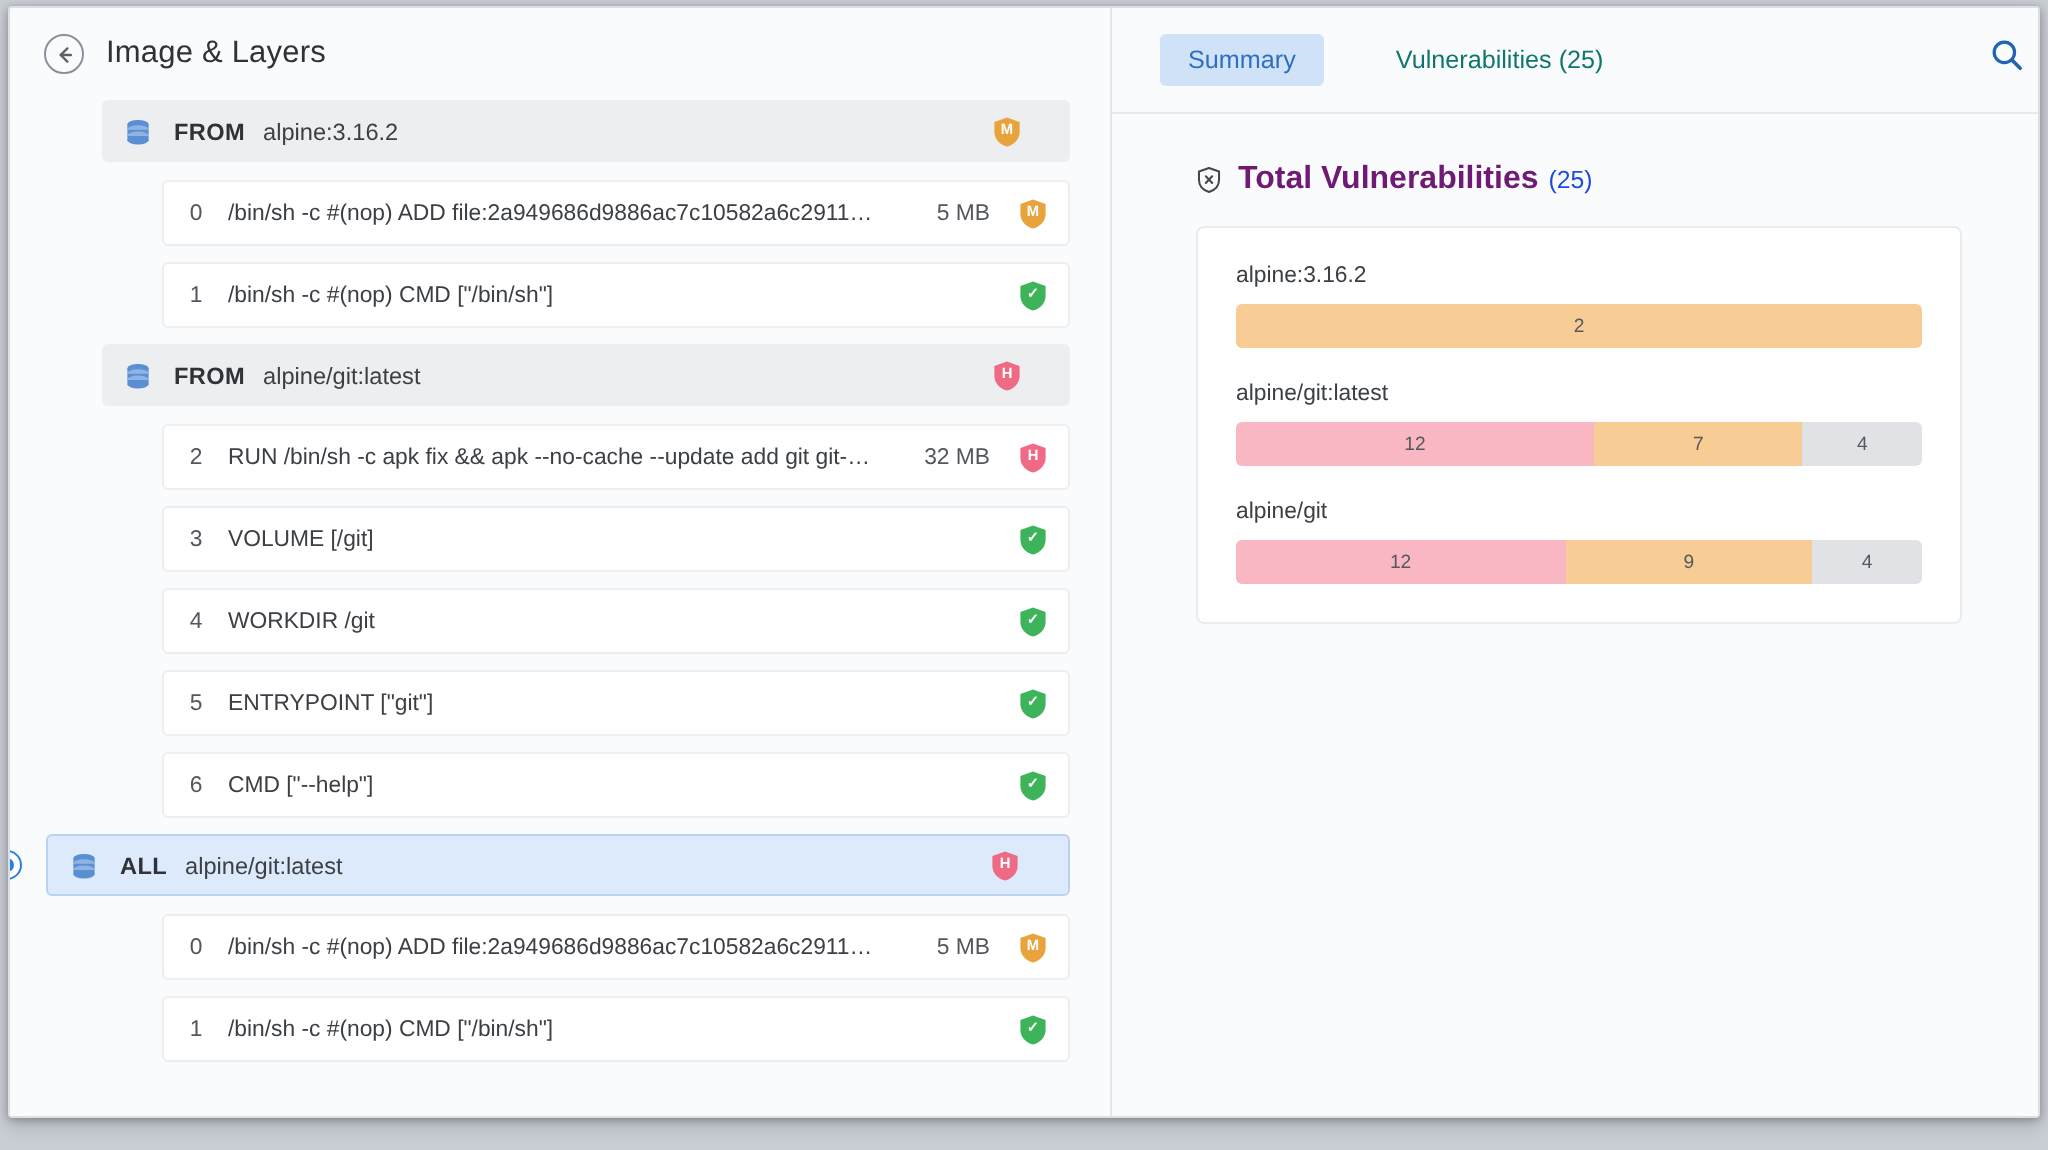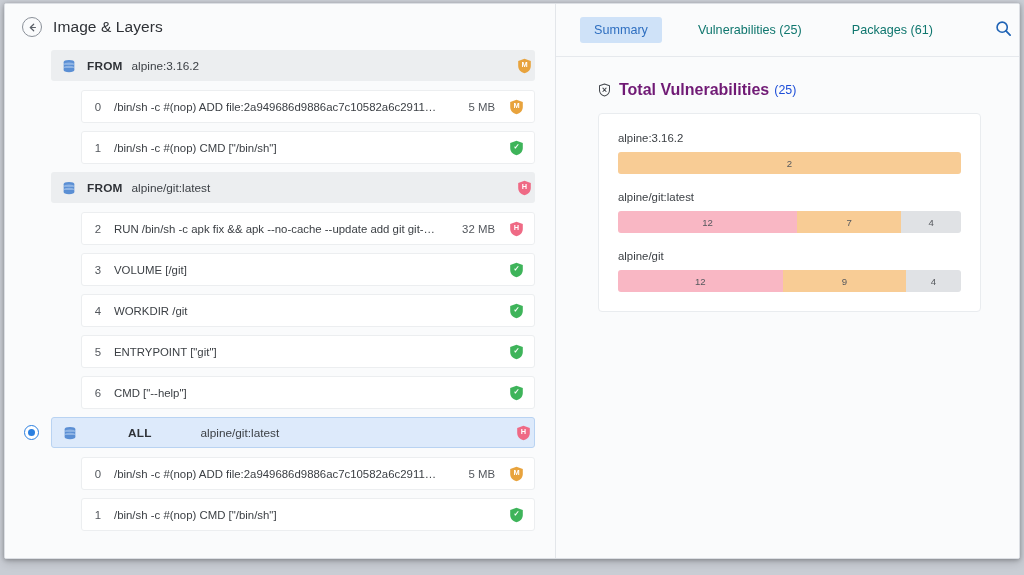--- a/index.html
+++ b/index.html
@@ -57,31 +57,29 @@
     padding: 0 20px 0 18px;
   }
 
   
   .image-row {
     display: flex;
     align-items: center;
     height: 31px;
     margin-bottom: 9px;
     border-radius: 3px;
-    padding: 0 3px 0 11px;
+    padding: 0 24px 0 11px;
     cursor: pointer;
     position: relative;
   }
   .image-row.plain { background: #eceef0; margin-left: 28px; }
   .image-row.selected {
     background: #ddeafb;
-    margin-left: 28px;
     border: 1px solid #b9d3f2;
     height: 31px;
-    gap: 40px;
   }
   .radio-outer {
     position: absolute;
     left: -28px;
     width: 15px; height: 15px;
     border: 1.6px solid #2a7fe0;
     border-radius: 50%;
     display: flex; align-items: center; justify-content: center;
     background: #fff;
     cursor: pointer;
@@ -443,21 +441,20 @@
           </div>
         </div>
       </div>
   </div>
 
   <div class="right-panel">
 
     <div class="tabs-bar">
       <div class="tab active">Summary</div>
       <div class="tab">Vulnerabilities (25)</div>
-      <div class="tab">Packages (61)</div>
       <div class="tabs-spacer"></div>
       <div class="search-icon-btn">
         <span>
           <svg width="17" height="17" viewBox="0 0 18 18">
             <circle cx="7.6" cy="7.6" r="5.4" fill="none" stroke="currentColor" stroke-width="1.7"></circle>
             <path d="M11.6 11.6 L16 16" stroke="currentColor" stroke-width="1.9" stroke-linecap="round"></path>
           </svg>
         </span>
       </div>
     </div>

